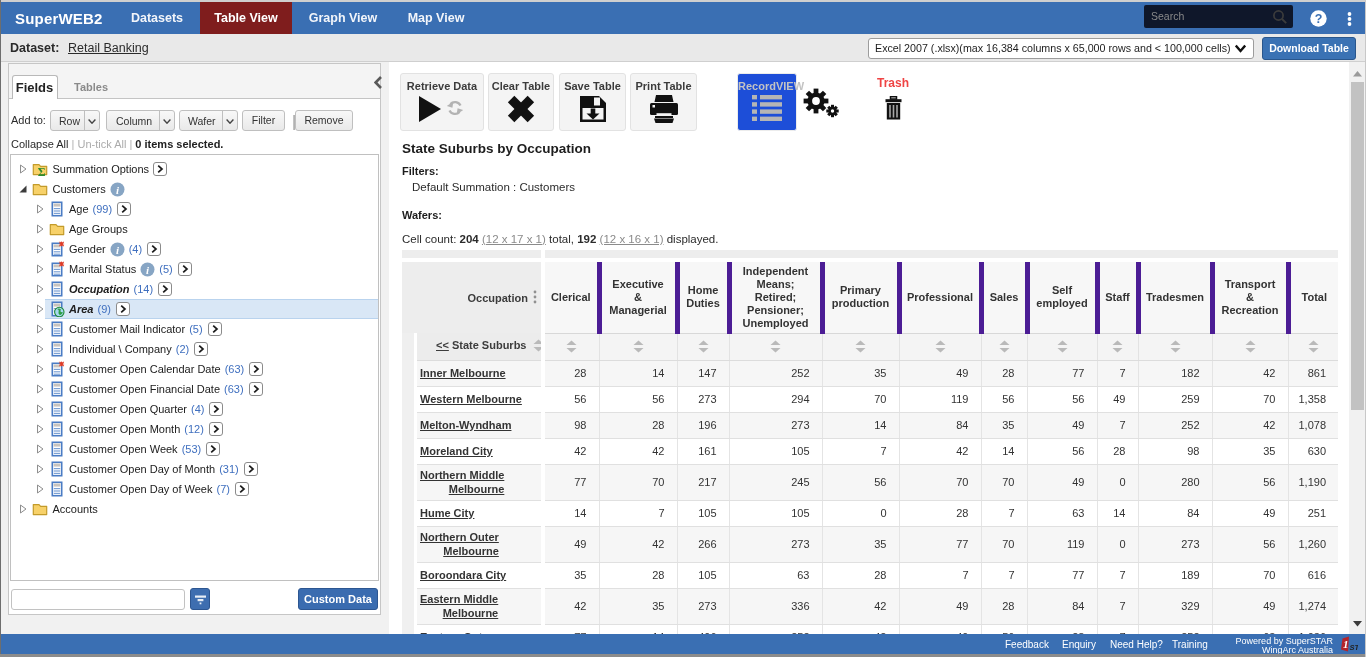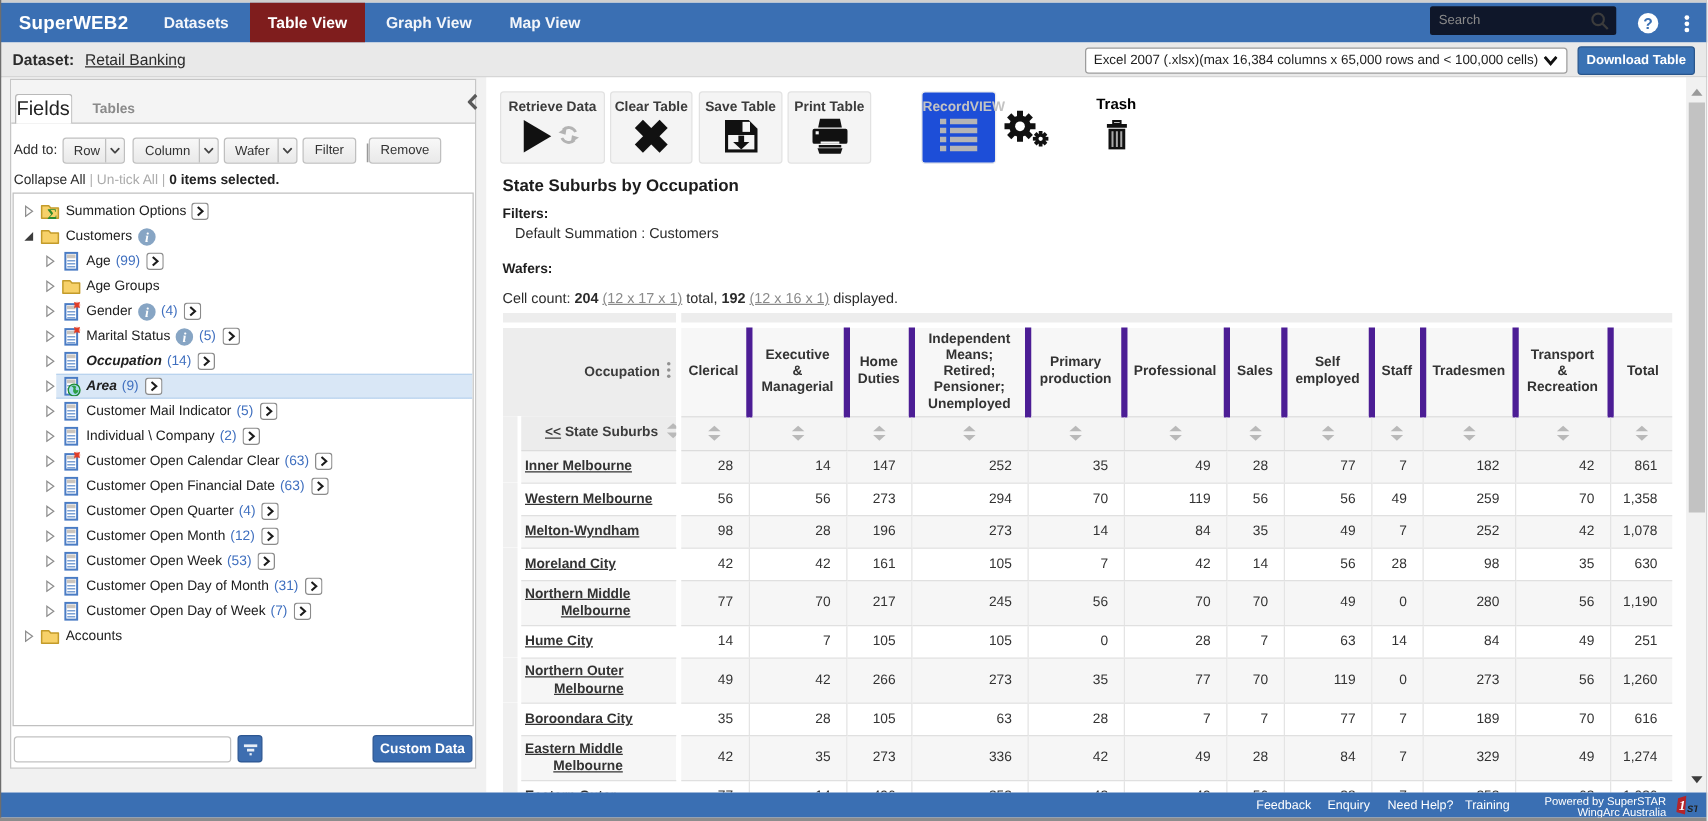--- a/index.html
+++ b/index.html
@@ -33,21 +33,21 @@
 #fmtsel svg { position:absolute; right:7px; top:5px; }
 #dlbtn { position:absolute; left:1262px; top:3px; width:94px; height:23px; background:#3a72b4; border:1px solid #29568c; border-radius:3px; color:#fff; font-size:10.5px; font-weight:bold; text-align:center; line-height:21px; }
 
 
 #pagebg { position:absolute; left:1px; top:62px; width:1365px; height:572px; background:#f1f1f1; }
 
 
 #lpanel { position:absolute; left:8px; top:63px; width:373px; height:552px; background:#fff; border:1px solid #c6c6c6; }
 #tabrow { position:absolute; left:0; top:0; width:371px; height:35px; background:#f4f4f4; }
 #tabrow .bline { position:absolute; left:0; top:34px; width:371px; height:1px; background:#c4c4c4; }
-#tabFields { position:absolute; left:2.5px; top:11px; width:46px; height:24px; background:#fff; border:1px solid #b9b9b9; border-bottom:none; border-radius:3px 3px 0 0; text-align:center; font-size:16px; font-weight:normal; color:#222; line-height:24px; z-index:2; }
+#tabFields { position:absolute; left:2.5px; top:11px; width:46px; height:24px; background:#fff; border:1px solid #b9b9b9; border-bottom:none; border-radius:3px 3px 0 0; text-align:center; font-size:13px; font-weight:bold; color:#222; line-height:24px; z-index:2; }
 #tabTables { position:absolute; left:55px; top:11px; width:54px; height:24px; text-align:center; font-size:11px; font-weight:bold; color:#8a8a8a; line-height:24px; }
 #collapsePanel { position:absolute; right:-2px; top:11px; }
 #addrow { position:absolute; left:0; top:46px; width:371px; height:22px; }
 #addrow .albl { position:absolute; left:2px; top:4px; font-size:11px; color:#2b2b2b; }
 .pbtn { position:absolute; top:0; height:21px; background:#f0f0f0; background:linear-gradient(#f8f8f8,#e9e9e9); border:1px solid #bfbfbf; border-radius:3px; font-size:10.5px; color:#333; text-align:center; line-height:19px; }
 .split { border-left:1px solid #bfbfbf; position:absolute; right:0; top:0; width:15px; height:19px; }
 .split svg { margin-top:7px; }
 #selrow { position:absolute; left:0; top:74px; width:371px; height:16px; font-size:11px; color:#2b2b2b; }
 #selrow .sep { color:#b0b0b0; } #selrow .dis { color:#ababab; } #selrow b { color:#222; }
 #treebox { position:absolute; left:1px; top:90px; width:369px; height:427px; border:1px solid #c0c0c0; background:#fff; overflow:hidden; padding-top:4px; }
@@ -450,21 +450,21 @@
               <rect x="4.6" y="3.6" width="6.8" height="2.8" fill="#c9c4be"></rect>
               <rect x="4.8" y="7.8" width="6.4" height="1.2" fill="#7aa0d4"></rect>
               <rect x="4.8" y="10.2" width="6.4" height="1.2" fill="#7aa0d4"></rect>
               <rect x="4.8" y="12.6" width="6.4" height="1.2" fill="#7aa0d4"></rect>
               <g transform="translate(12.6,3)">
                 <path d="M0 -3 L0.85 -0.85 L3 0 L0.85 0.85 L0 3 L-0.85 0.85 L-3 0 L-0.85 -0.85 Z" fill="#e23b24"></path>
                 <path d="M-2.1 -2.1 L2.1 2.1 M2.1 -2.1 L-2.1 2.1" stroke="#e23b24" stroke-width="1.2"></path>
               </g>
             </svg>
           </span>
-          <span class="tlb">Customer Open Calendar Clear</span>
+          <span class="tlb">Customer Open Calendar Date</span>
           <span class="tct">(63)</span>
           <span class="tgo">
             <svg width="14" height="14" viewBox="0 0 14 14">
               <rect x="0.5" y="0.5" width="13" height="13" rx="2.5" fill="#fff" stroke="#8b8b8b"></rect>
               <path d="M5.2 3.6 L9 7 L5.2 10.4" fill="none" stroke="#1c1c1c" stroke-width="1.7"></path>
             </svg>
           </span>
         </div>
 <div class="trow" style="padding-left:23.5px">
           <span class="tar">
@@ -732,21 +732,21 @@
                   <rect x="-6.1" y="-1.5" width="2.8" height="3"></rect>
                   <rect x="3.3" y="-1.5" width="2.8" height="3"></rect>
                 </g>
               </g>
             </g>
             <circle r="1.7" fill="#fff"></circle>
           </g>
       </svg>
     </div>
     <div id="trash" style="position:absolute;left:484px;top:14px;text-align:center;width:40px;">
-      <div style="font-size:12px;font-weight:bold;color:#000000;">Trash</div>
+      <div style="font-size:12px;font-weight:bold;color:#ef4444;">Trash</div>
       <svg width="17" height="24" viewBox="0 0 17 24" style="margin-top:6px;">
           <path d="M5.5 0.8 L11.5 0.8 L11.5 3 L5.5 3 Z" fill="none" stroke="#111" stroke-width="1.5"></path>
           <rect x="0.5" y="3.2" width="16" height="3" fill="#111"></rect>
           <rect x="1.8" y="7" width="13.4" height="16.5" fill="#111"></rect>
           <g stroke="#a8a8a8" stroke-width="1.6">
             <line x1="5" y1="9" x2="5" y2="21.5"></line>
             <line x1="8.5" y1="9" x2="8.5" y2="21.5"></line>
             <line x1="12" y1="9" x2="12" y2="21.5"></line>
           </g>
         </svg>

